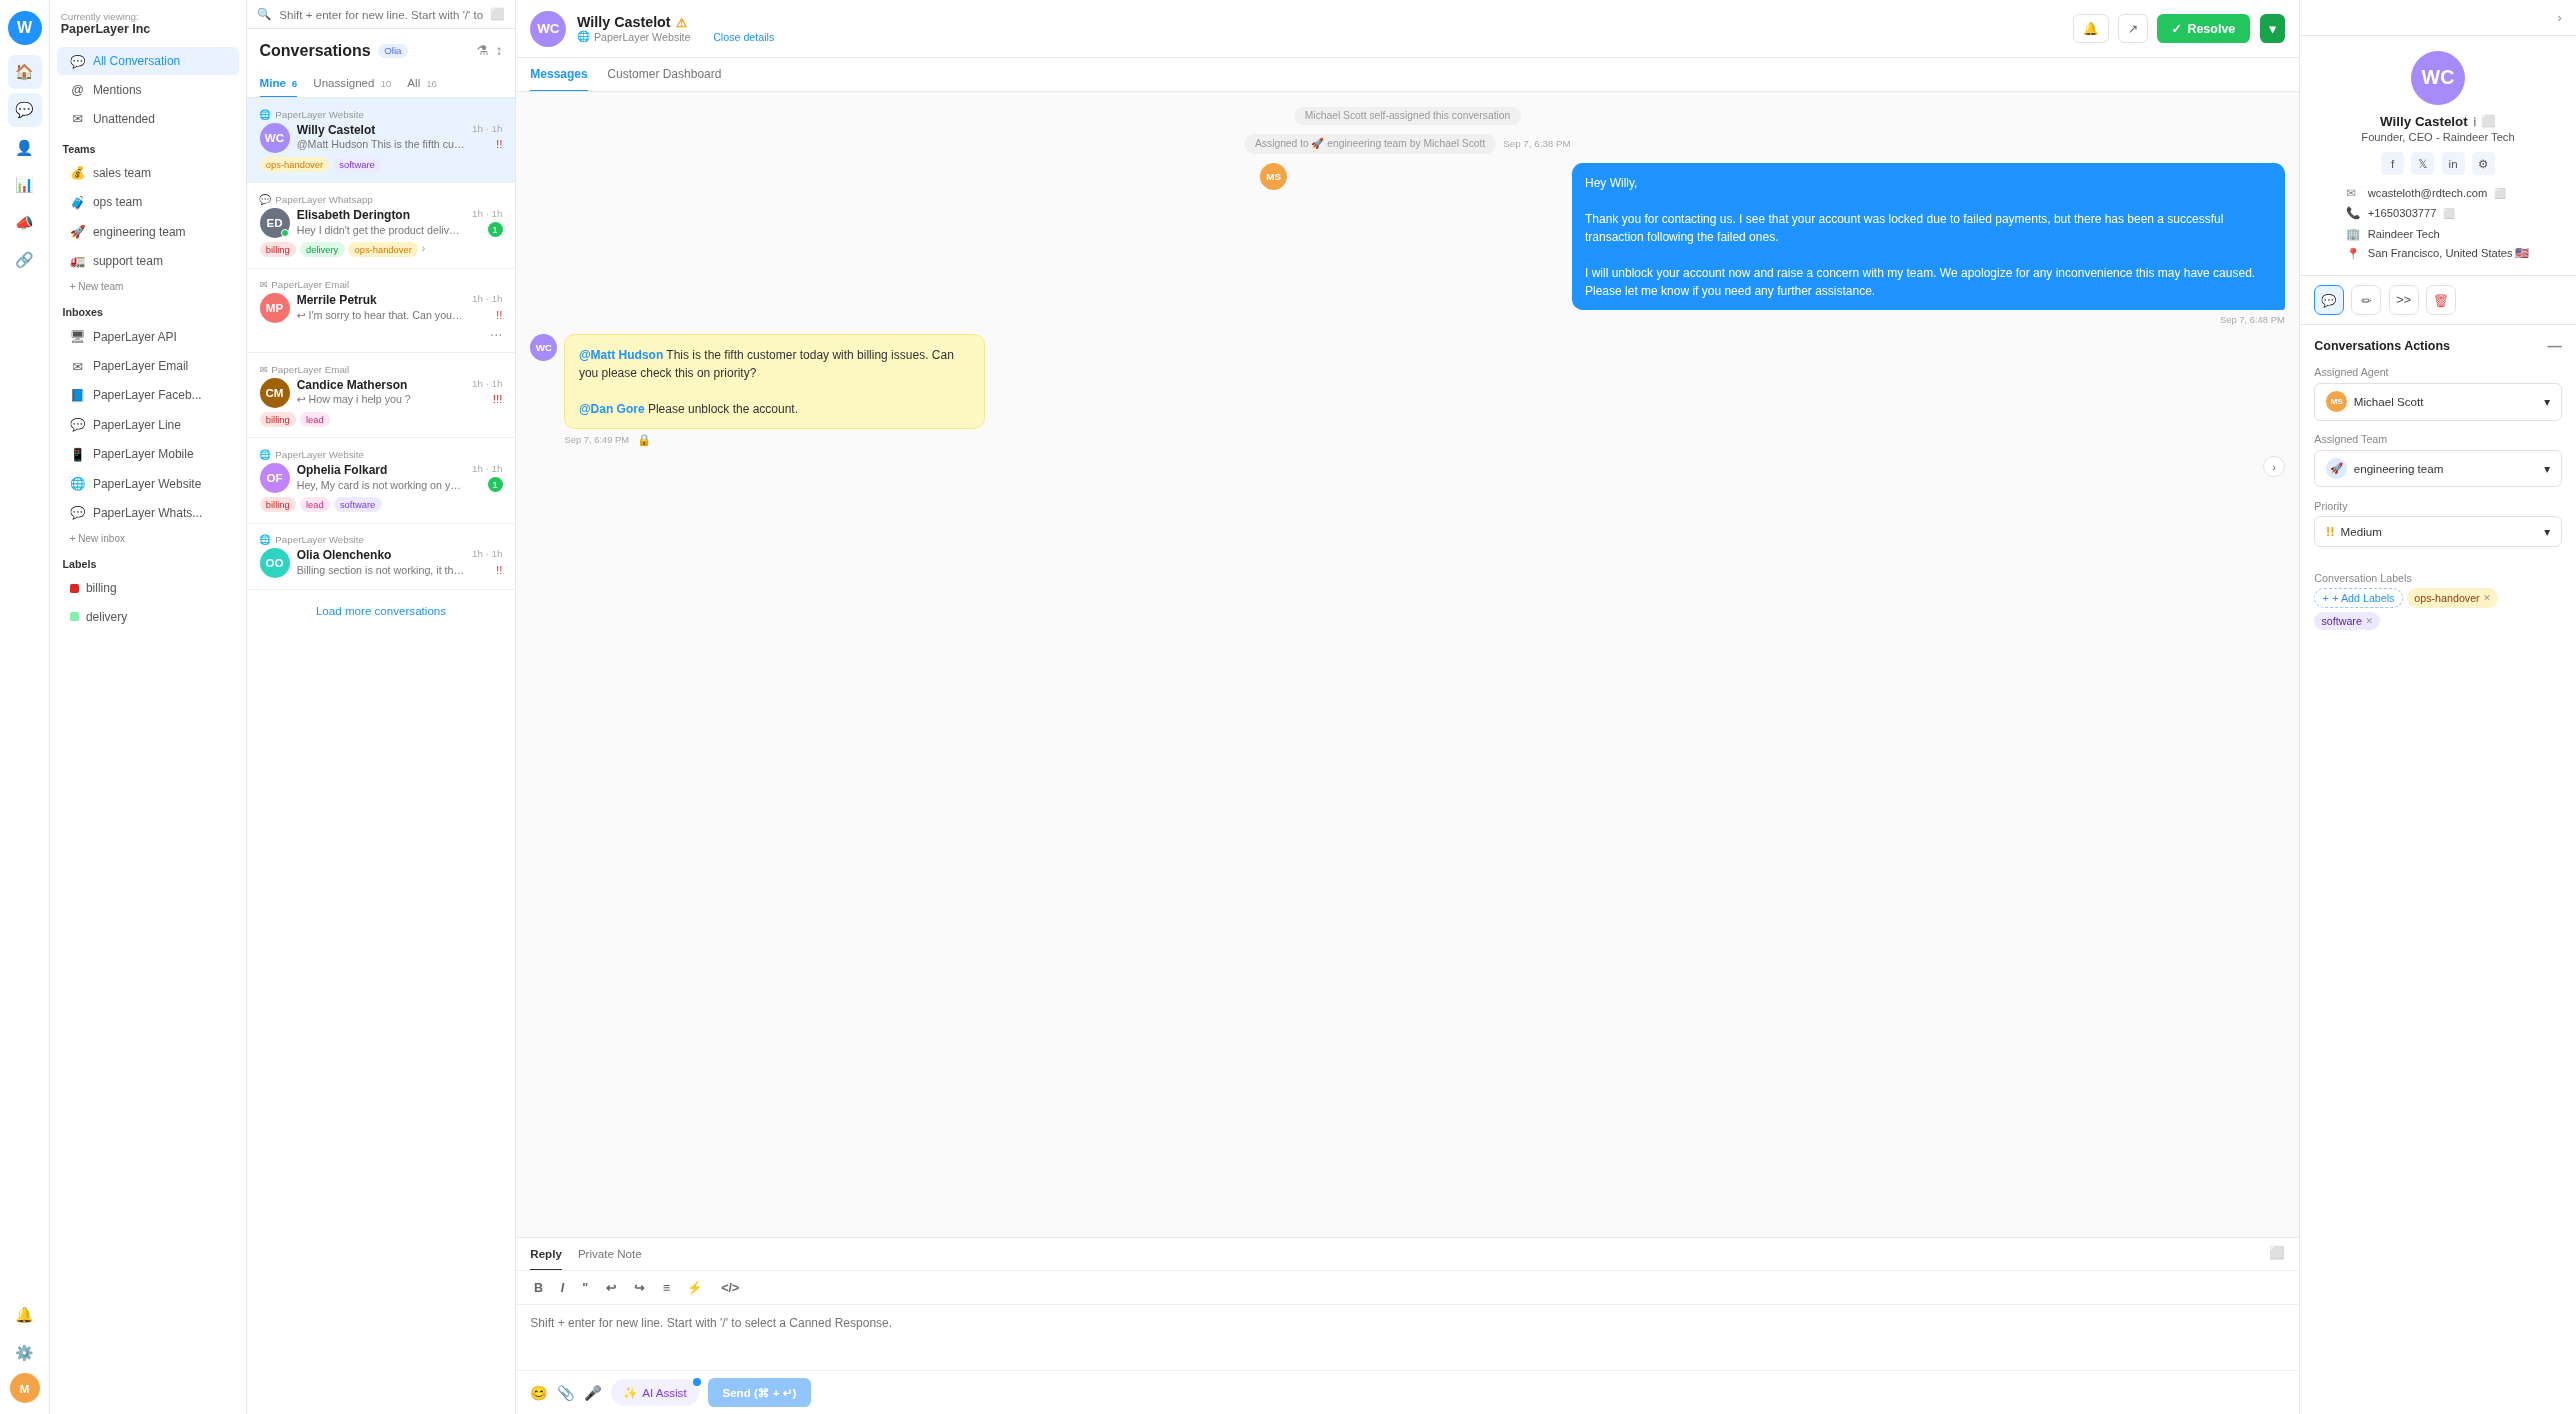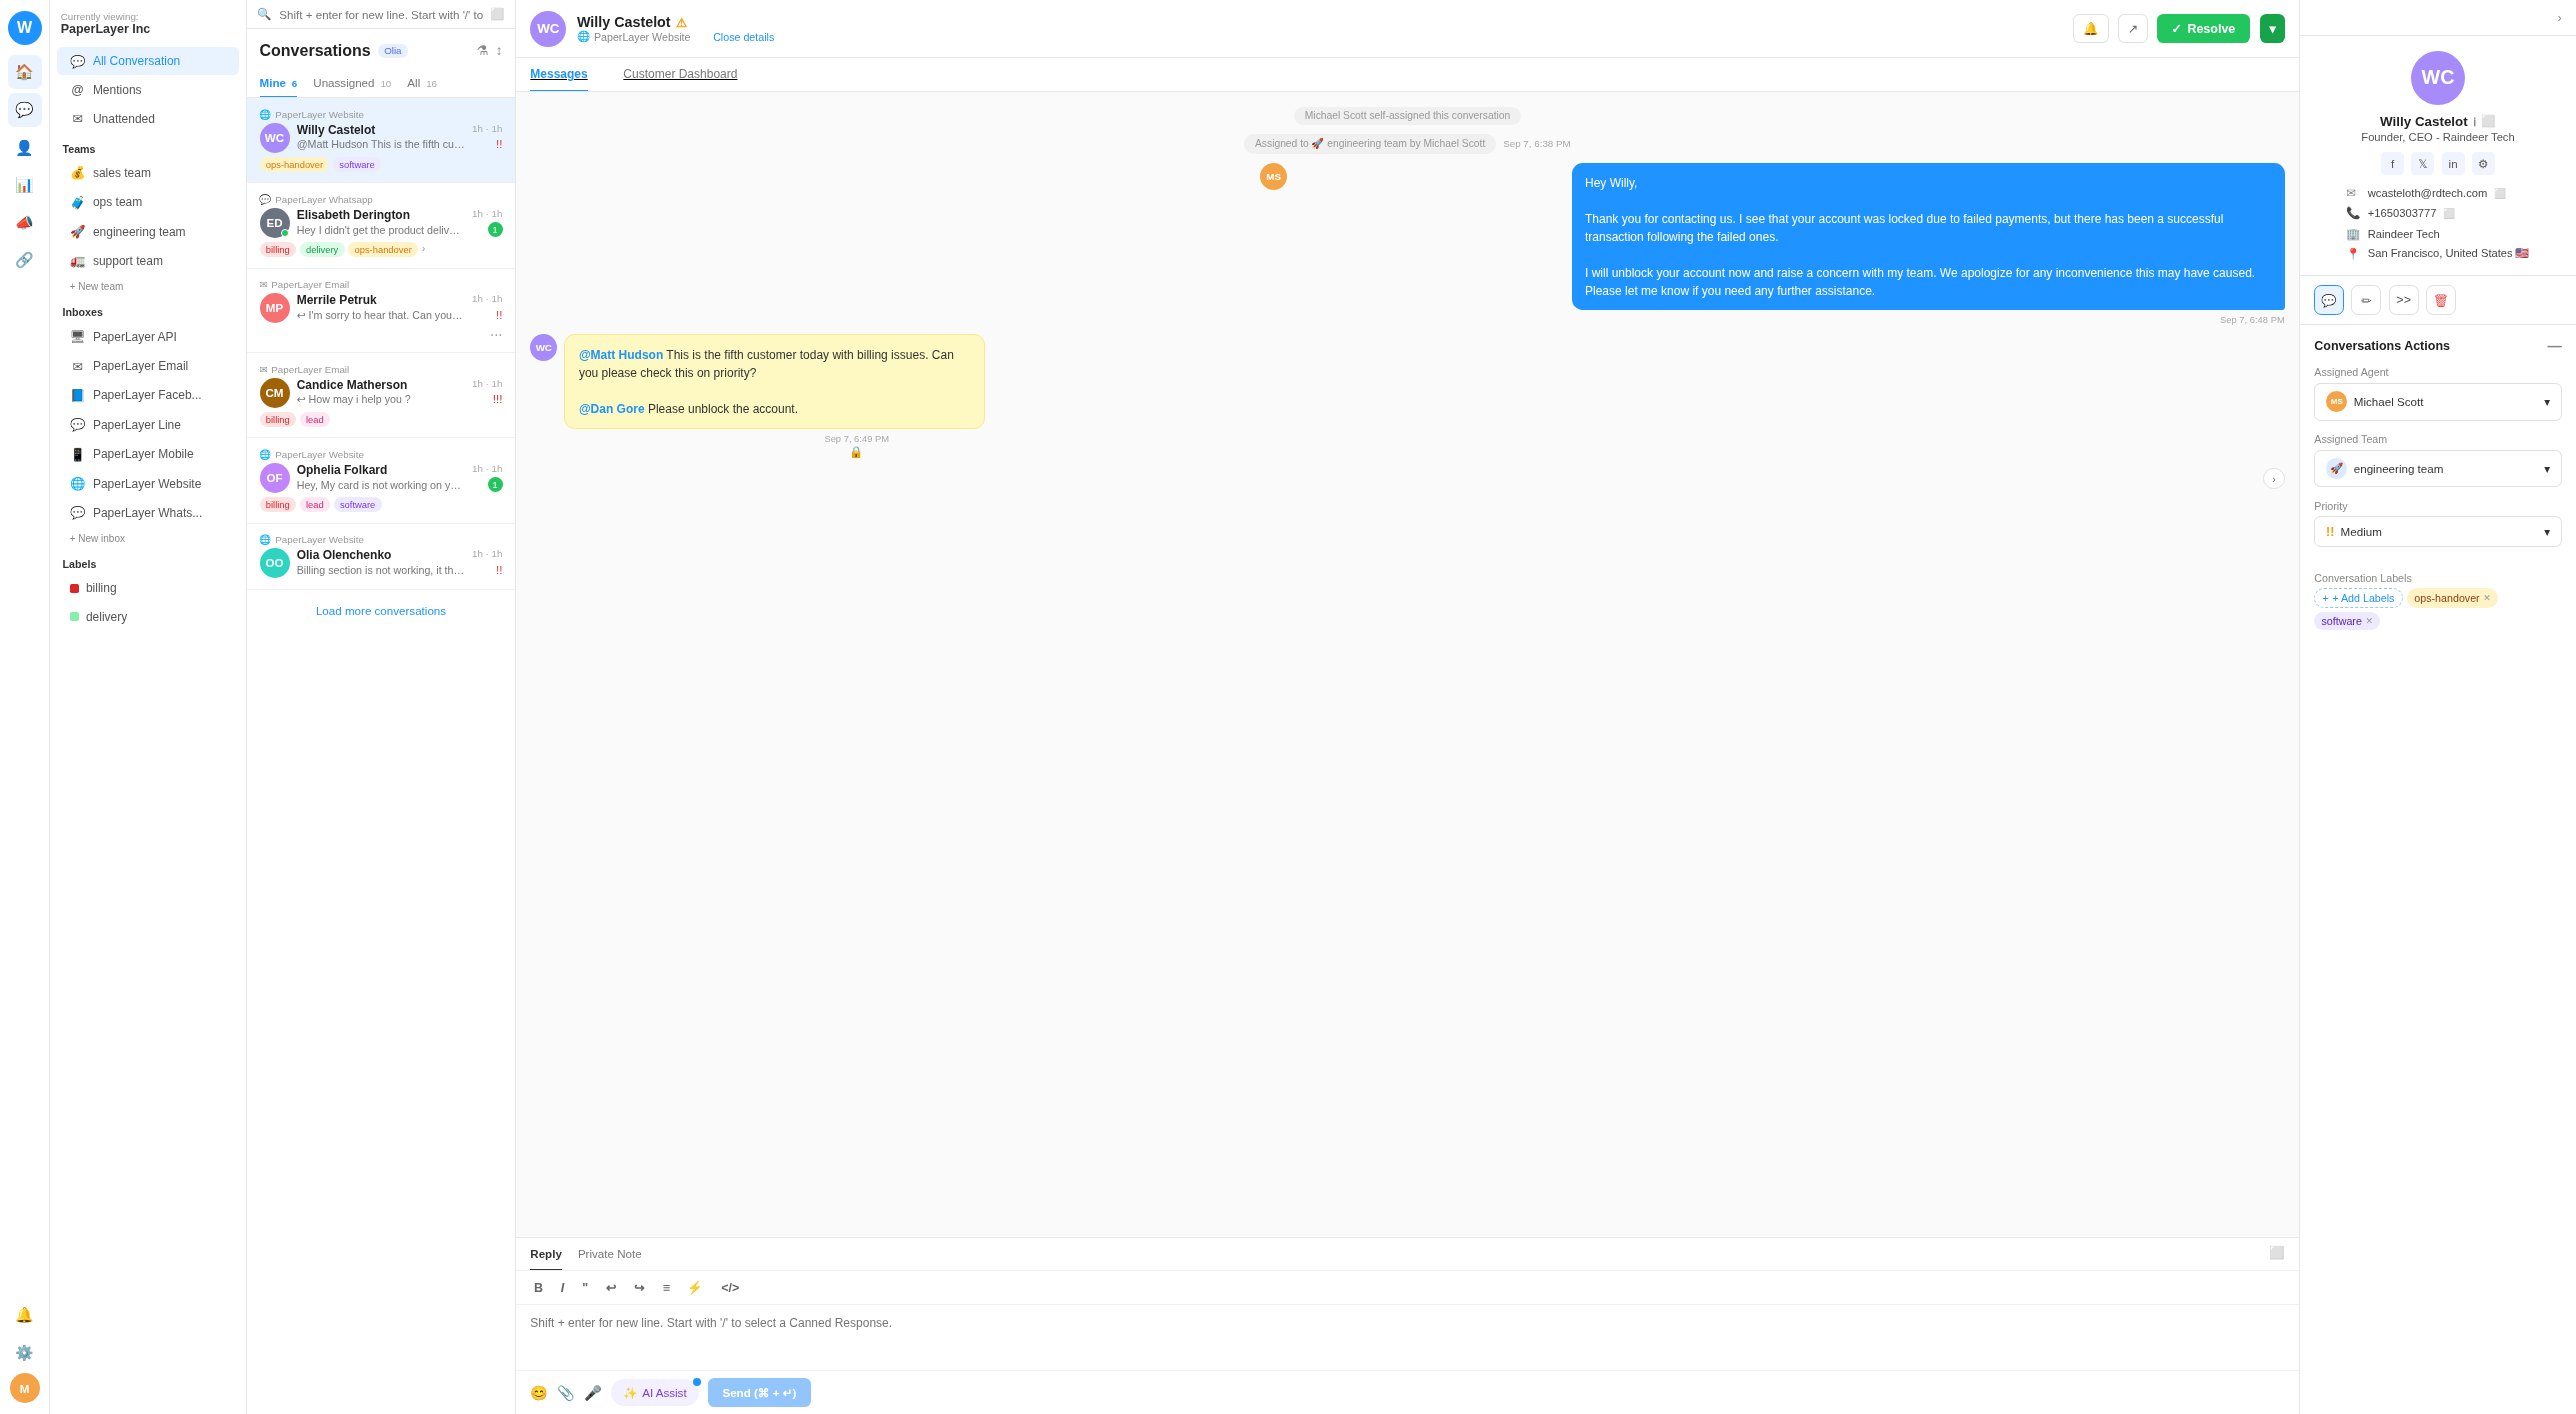--- a/index.html
+++ b/index.html
@@ -66,21 +66,21 @@
     .chat-header { padding: 10.7px 14.3px; border-bottom: 0.9px solid #e8e8e8; display: flex; align-items: center; gap: 10.7px; }
     .chat-header-avatar { width: 36px; height: 36px; border-radius: 50%; background: #a78bfa; display: flex; align-items: center; justify-content: center; font-size: 13.4px; color: white; font-weight: bold; flex-shrink: 0; }
     .chat-header-info { flex: 1; }
     .chat-header-name { font-size: 14.3px; font-weight: 700; color: #222; display: flex; align-items: center; gap: 5.4px; }
     .chat-header-sub { font-size: 10.7px; color: #1f93ff; display: flex; align-items: center; gap: 3.6px; }
     .chat-header-actions { display: flex; gap: 9px; align-items: center; }
     .resolve-btn { background: #22c55e; color: white; border: none; padding: 7.2px 14.3px; border-radius: 6.3px; font-size: 12.5px; font-weight: 600; cursor: pointer; display: flex; align-items: center; gap: 5.4px; }
     .resolve-btn-arrow { background: #16a34a; color: white; border: none; padding: 7.2px 9px; border-radius: 6.3px; font-size: 12.5px; font-weight: 600; cursor: pointer; margin-left: 1.8px; }
     .header-icon-btn { background: none; border: 0.9px solid #e0e0e0; border-radius: 6.3px; padding: 6.3px 9px; cursor: pointer; color: #666; font-size: 12.5px; }
 
-    .chat-tabs { display: flex; gap: 16px; padding: 0 14.3px; border-bottom: 0.9px solid #e8e8e8; text-decoration: underline; }
+    .chat-tabs { display: flex; gap: 0; padding: 0 14.3px; border-bottom: 0.9px solid #e8e8e8; }
     .chat-tab { padding: 9px 0; margin-right: 19.7px; font-size: 12px; color: #777; cursor: pointer; border-bottom: 1.8px solid transparent; }
     .chat-tab.active { color: #1f93ff; border-bottom: 1.8px solid #1f93ff; font-weight: 600; }
 
     .chat-messages { flex: 1; overflow-y: auto; padding: 14.3px; display: flex; flex-direction: column; gap: 9px; background: #fafafa; }
     .system-msg { text-align: center; font-size: 10.3px; color: #999; background: #f0f0f0; padding: 3.6px 10.7px; border-radius: 10.7px; align-self: center; }
     .msg-row { display: flex; gap: 7.2px; }
     .msg-row.outgoing { flex-direction: row-reverse; }
     .msg-avatar { width: 27px; height: 27px; border-radius: 50%; background: #ddd; flex-shrink: 0; display: flex; align-items: center; justify-content: center; font-size: 9.8px; font-weight: 600; }
     .msg-bubble { max-width: 72%; padding: 10.7px 13.4px; border-radius: 10.7px; font-size: 12px; line-height: 1.5; }
     .msg-bubble.outgoing-bubble { background: #1f93ff; color: white; border-bottom-right-radius: 3.6px; }
@@ -459,21 +459,21 @@
       <div class="msg-avatar" style="background:#f4a347;color:white;">MS</div>
     </div>
 
     <div class="msg-row">
       <div class="msg-avatar" style="background:#a78bfa;color:white;">WC</div>
       <div style="display:flex;flex-direction:column;max-width:72%;">
         <div class="msg-bubble note-bubble">
           <span class="msg-mention">@Matt Hudson</span> This is the fifth customer today with billing issues. Can you please check this on priority?<br><br>
           <span class="msg-mention">@Dan Gore</span> Please unblock the account.
         </div>
-        <div class="msg-time incoming" style="display:flex;align-items:center;gap:1px;flex-direction:column;">
+        <div class="msg-time incoming" style="display:flex;align-items:center;gap:8px;">
           <span>Sep 7, 6:49 PM</span>
           <span style="color:#aaa;font-size:11.6px;">🔒</span>
         </div>
       </div>
     </div>
 
     <div style="display:flex;justify-content:flex-end;">
       <div class="expand-btn">›</div>
     </div>
   </div>

